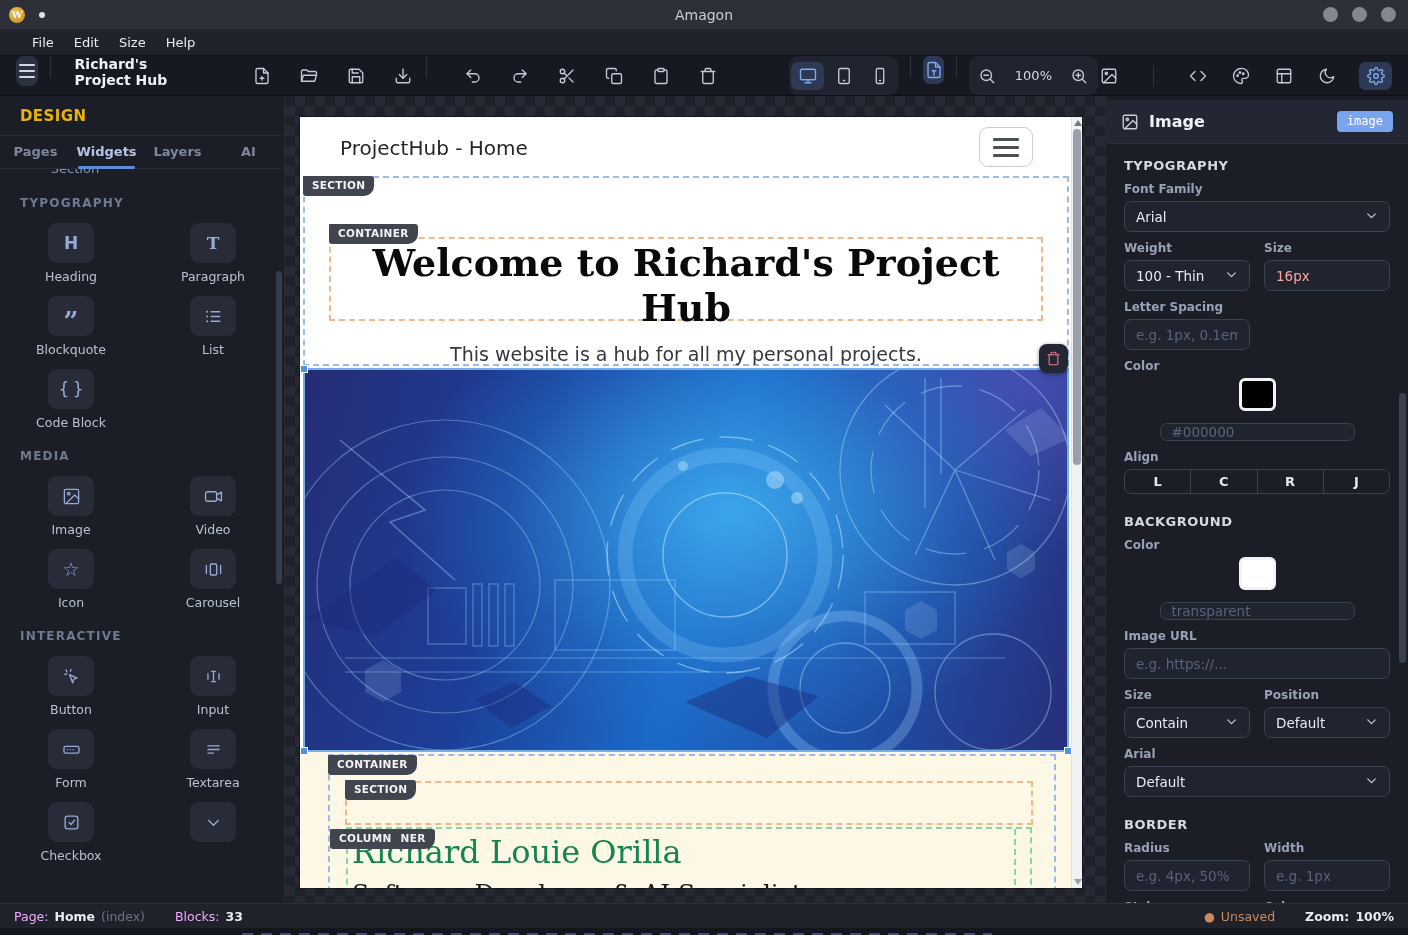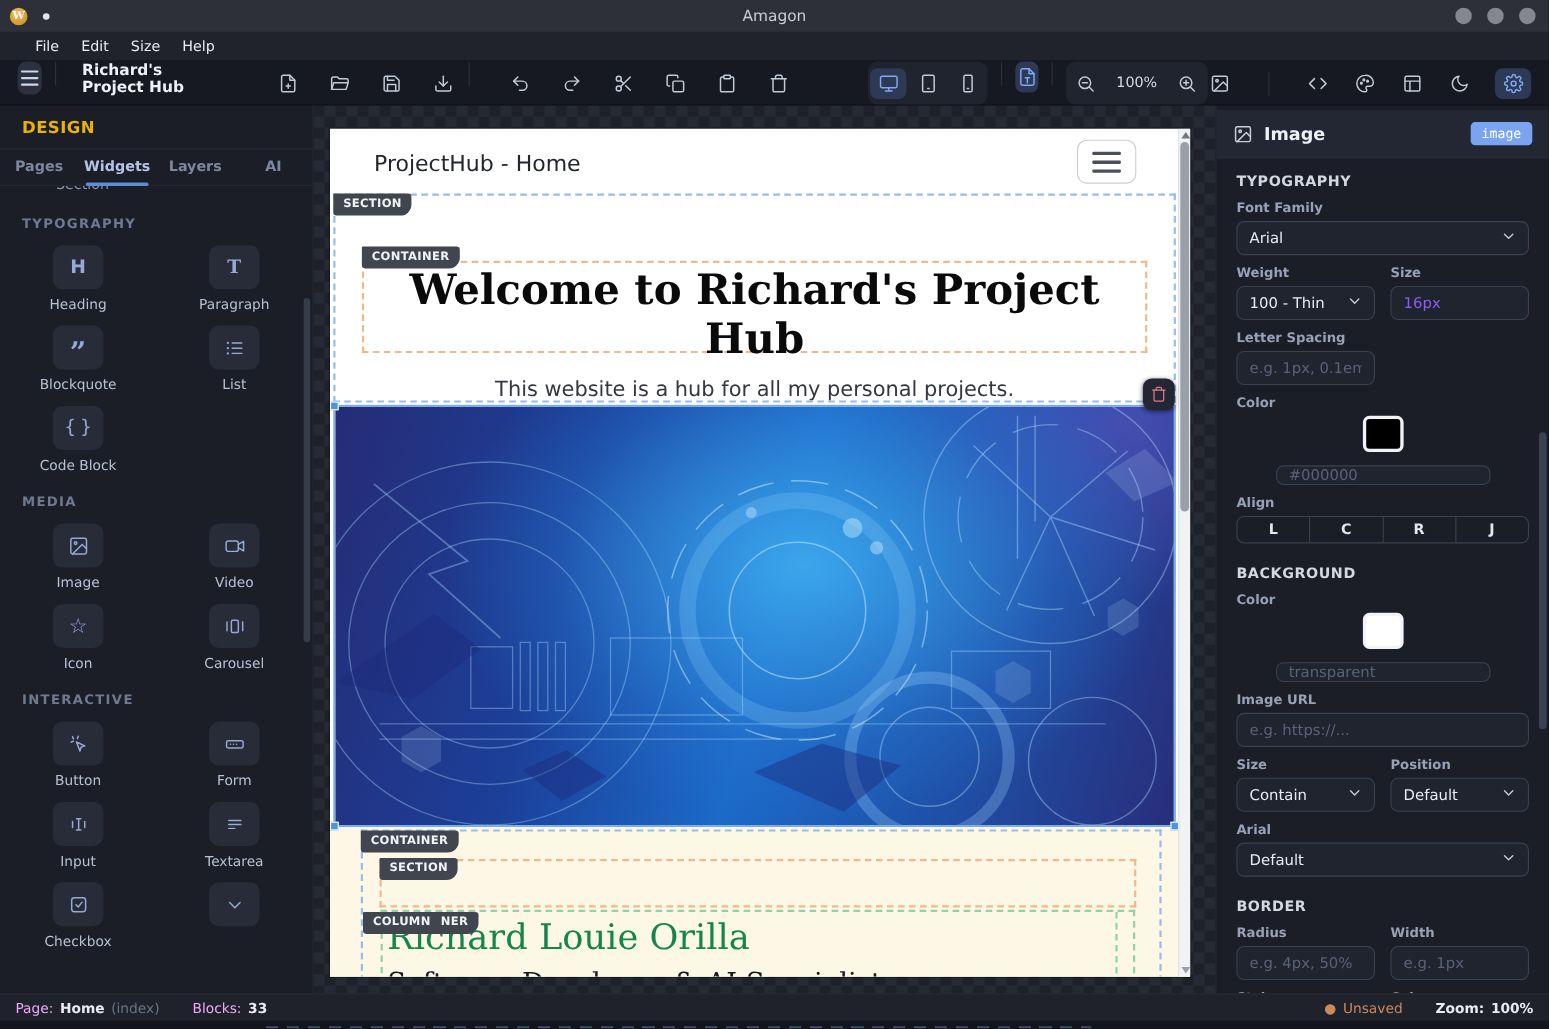--- a/index.html
+++ b/index.html
@@ -104,21 +104,21 @@
   .rp-head { height:44px; flex:0 0 auto; background:#232733; display:flex; align-items:center; padding:0 15px; gap:10px; border-bottom:1px solid #2a2e3a; margin-top:4px; }
   .rp-head svg { width:18px; height:18px; stroke:#c7cedd; fill:none; stroke-width:1.8; stroke-linecap:round; stroke-linejoin:round; }
   .rp-title { color:#eef1f6; font-weight:bold; font-size:16px; flex:1; }
   .rp-badge { background:#7ba4f0; color:#fff; font-family:"DejaVu Sans Mono","Liberation Mono",monospace; font-size:12px; padding:3px 10px 4px; border-radius:4px; }
   .rp-body { flex:1; padding:8px 18px 0; overflow:hidden; }
   .sect-h { color:#d3d8e2; font-weight:bold; font-size:13px; letter-spacing:.5px; margin-top:6px; }
   .sect-h.gap { margin-top:20px; }
   .plabel { color:#98a1b6; font-size:12px; font-weight:bold; margin:9px 0 5px; }
   .prow { display:grid; grid-template-columns:1fr 1fr; column-gap:14px; }
   .field { height:31px; background:#20242f; border:1px solid #3a4151; border-radius:7px; display:flex; align-items:center; padding:0 11px; color:#e7ebf3; font-size:13.5px; }
-  .field input { background:transparent; border:none; outline:none; color:#8b5cf6; font-size:13.5px; width:100%; font-family:inherit; }
+  .field input { background:transparent; border:none; outline:none; color:#fca5a5; font-size:13.5px; width:100%; font-family:inherit; }
   .field input::placeholder { color:#59627a; }
   .select .chev { margin-left:auto; }
   .select .chev svg { width:13px; height:13px; stroke:#c7cedd; fill:none; stroke-width:2.2; stroke-linecap:round; stroke-linejoin:round; }
   .swrow { display:flex; gap:12px; align-items:center;flex-direction:column; }
   .swrow .field { flex:1; height:33px; }
   .swatch { width:37px; height:33px; border-radius:6px; border:3px solid #f2f3f6; flex:0 0 auto; }
   .alignseg { display:flex; border:1px solid #3a4151; border-radius:7px; height:25px; overflow:hidden; }
   .aopt { flex:1; display:flex; align-items:center; justify-content:center; color:#e2e7f0; font-size:13px; font-weight:bold; border-right:1px solid #3a4151; }
   .aopt:last-child { border-right:none; }
   .rscroll { position:absolute; right:2px; top:297px; width:7px; height:270px; background:#3a4150; border-radius:4px; }
@@ -421,34 +421,34 @@
               <svg viewBox="0 0 24 24">
                 <path d="M9.5 9.5 19 14l-4.2 1.4L13.5 20z"></path>
                 <path d="M5 3.5 6 6M3.5 9.5 6 8.6M11.5 3l-.9 2.5"></path>
               </svg>
             </div>
           <div class="wilabel">Button</div>
         </div>
         <div class="wi">
           <div class="wibox">
               <svg viewBox="0 0 24 24">
+                <path d="M12 5.5v13M9.5 5.5h5M9.5 18.5h5"></path>
+                <path d="M5 8.5v7M19 8.5v7"></path>
+              </svg>
+            </div>
+          <div class="wilabel">Input</div>
+        </div>
+        <div class="wi">
+          <div class="wibox">
+              <svg viewBox="0 0 24 24">
                 <rect x="2.5" y="8" width="19" height="8.5" rx="2"></rect>
                 <path d="M7 12.2h.01M10.5 12.2h.01M14 12.2h.01"></path>
               </svg>
             </div>
           <div class="wilabel">Form</div>
-        </div>
-        <div class="wi">
-          <div class="wibox">
-              <svg viewBox="0 0 24 24">
-                <path d="M12 5.5v13M9.5 5.5h5M9.5 18.5h5"></path>
-                <path d="M5 8.5v7M19 8.5v7"></path>
-              </svg>
-            </div>
-          <div class="wilabel">Input</div>
         </div>
         <div class="wi">
           <div class="wibox">
               <svg viewBox="0 0 24 24">
                 <path d="M5 7.5h14M5 12h14M5 16.5h7"></path>
               </svg>
             </div>
           <div class="wilabel">Textarea</div>
         </div>
         <div class="wi">

